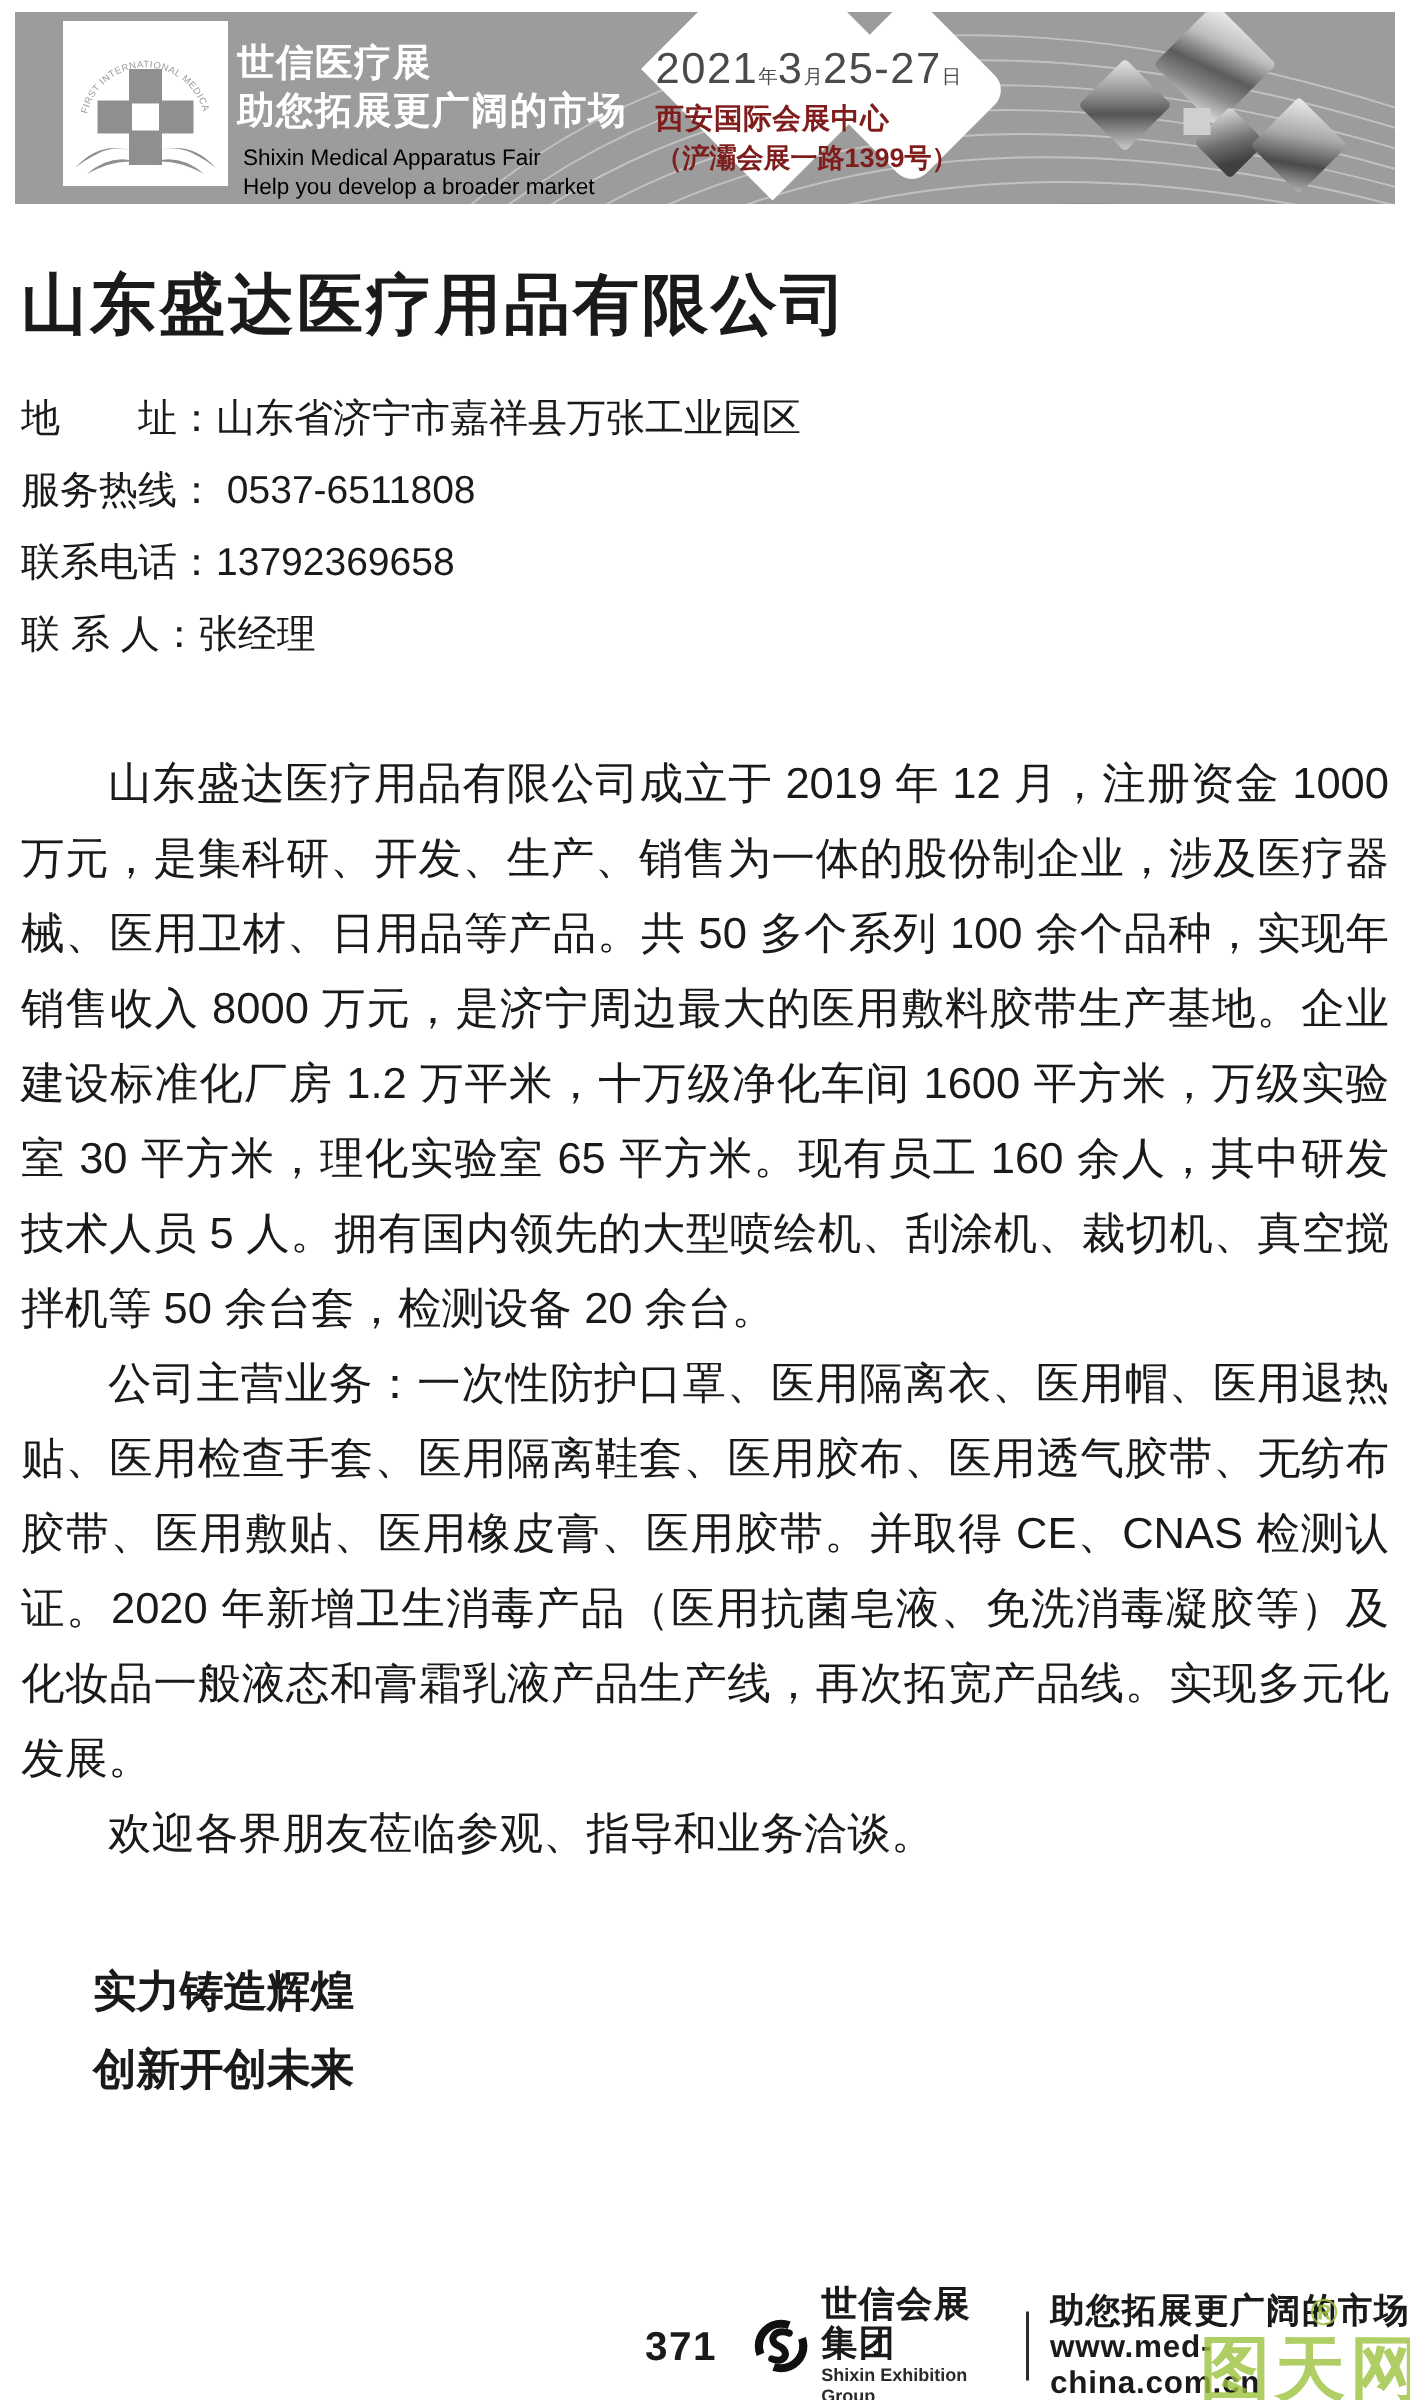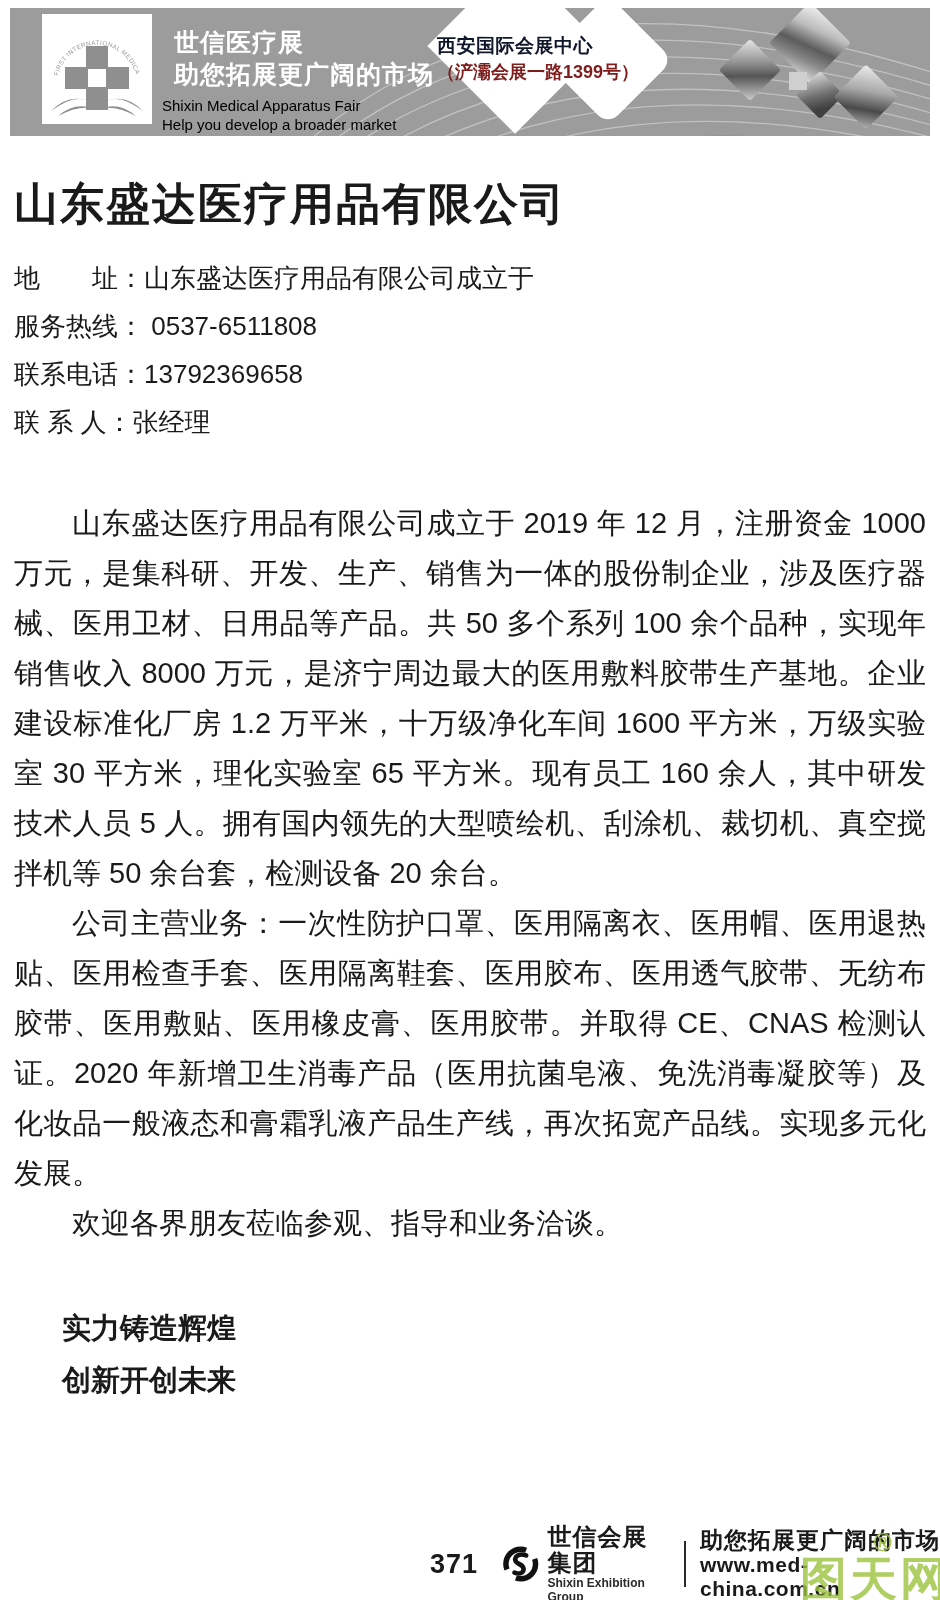--- a/index.html
+++ b/index.html
@@ -12,33 +12,33 @@
   .banner-clip { position:absolute; inset:0; overflow:hidden; }
   .arcs { position:absolute; right:0; top:0; }
 
   .logo-box { position:absolute; left:32px; top:6px; width:110px; height:110px; background:#fff; }
   .logo-cross-v { position:absolute; left:44px; top:32px; width:22px; height:64px; background:#8f8f8f; }
   .logo-cross-h { position:absolute; left:23px; top:53px; width:64px; height:22px; background:#8f8f8f; }
   .logo-cross-c { position:absolute; left:46px; top:55px; width:18px; height:18px; background:#ffffff; }
   .logo-arc { position:absolute; left:0; top:0; }
   .logo-wings { position:absolute; left:6px; top:72px; }
 
-  .fair-cn { position:absolute; left:164px; top:18px; color:#fff; font-weight:bold;
+  .fair-cn { position:absolute; left:148px; top:18px; color:#fff; font-weight:bold;
              font-size:25px; line-height:32px; letter-spacing:1px; }
   .fair-en { position:absolute; left:152px; top:88px; color:#000000; font-size:15px; line-height:19px; }
 
   .badge-diamond-big { position:absolute; left:443px; top:-24px; width:124px; height:124px;
                        background:#fff; transform:rotate(45deg); }
   .badge-diamond-round { position:absolute; left:552px; top:6px; width:92px; height:92px;
                          background:#fff; border-radius:14px; transform:rotate(45deg); }
   .badge-text { position:absolute; left:427px; top:22px; width:225px; z-index:3; }
   .badge-date { color:#4a4a4a; white-space:nowrap; }
   .badge-date .big { font-size:29px; font-weight:500; letter-spacing:1px; }
   .badge-date .small { font-size:13px; }
-  .badge-venue { font-size:19px; font-weight:bold; color:#0f172a; margin-top:3px; letter-spacing:0.5px; }
+  .badge-venue { font-size:19px; font-weight:bold; color:#7f1d1d; margin-top:3px; letter-spacing:0.5px; }
   .badge-addr  { font-size:18px; font-weight:bold; color:#7f1d1d; margin-top:1px; white-space:nowrap; }
 
   .photo-diamond { position:absolute; transform:rotate(45deg); border-radius:3px; }
   .pd1 { left:718px; top:40px; width:44px; height:44px;
          background:linear-gradient(135deg,#e8e8e8 0%,#9a9a9a 35%,#555 60%,#cfcfcf 100%); }
   .pd2 { left:771px; top:6px; width:58px; height:58px;
          background:linear-gradient(160deg,#f2f2f2 0%,#bdbdbd 30%,#5c5c5c 55%,#8a8a8a 75%,#e0e0e0 100%); }
   .pd3 { left:793px; top:70px; width:34px; height:34px;
          background:linear-gradient(120deg,#dcdcdc 0%,#6f6f6f 50%,#404040 80%); }
   .pd4 { left:833px; top:66px; width:46px; height:46px;
@@ -133,31 +133,34 @@
       <div>助您拓展更广阔的市场</div>
     </div>
     <div class="fair-en">
       <div>Shixin Medical Apparatus Fair</div>
       <div>Help you develop a broader market</div>
     </div>
 
     <div class="badge-diamond-big"></div>
     <div class="badge-diamond-round"></div>
     <div class="badge-text">
+      <div class="badge-date">
+        <span class="big">2021</span><span class="small">年</span><span class="big">3</span><span class="small">月</span><span class="big">25-27</span><span class="small">日</span>
+      </div>
       <div class="badge-venue">西安国际会展中心</div>
       <div class="badge-addr">（浐灞会展一路1399号）</div>
     </div>
   </div>
 
   <div class="content">
     <div class="company-title">山东盛达医疗用品有限公司</div>
 
     <div class="info-rows">
       <div class="info-row">
-        <span class="info-label">地　　址：</span><span class="info-value">山东盛达医疗用品有限公司成立于</span>
+        <span class="info-label">地　　址：</span><span class="info-value">山东省济宁市嘉祥县万张工业园区</span>
       </div>
       <div class="info-row">
         <span class="info-label">服务热线：</span><span class="info-value"> 0537-6511808</span>
       </div>
       <div class="info-row">
         <span class="info-label">联系电话：</span><span class="info-value">13792369658</span>
       </div>
       <div class="info-row">
         <span class="info-label">联 系 人：</span><span class="info-value">张经理</span>
       </div>

